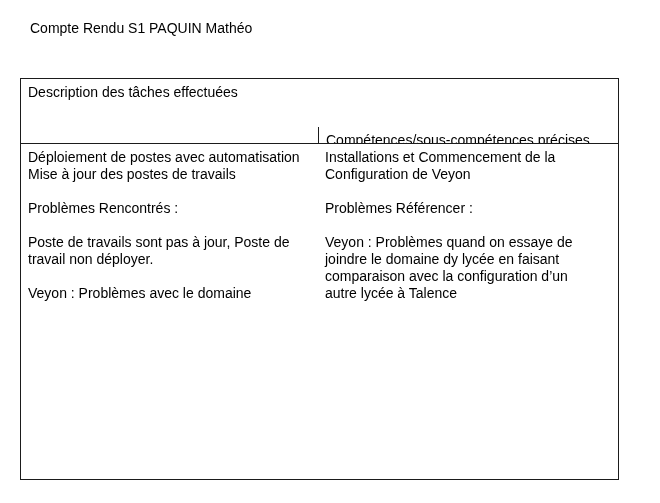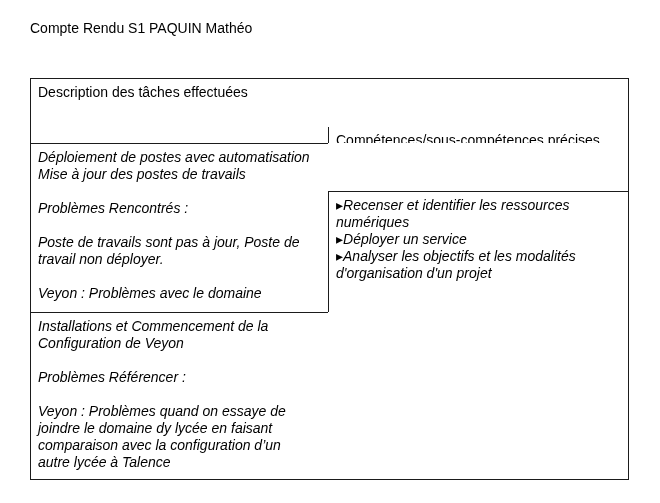--- a/index.html
+++ b/index.html
@@ -20,21 +20,21 @@
   .doc-title {
     position: absolute;
     left: 30px;
     top: 20px;
     font-size: 14px;
     line-height: 17px;
     white-space: pre-line;
   }
   .doc-table {
     position: absolute;
-    left: 30px;
+    left: 20px;
     top: 78px;
     width: 599px;
     height: 402px;
     box-sizing: border-box;
     border: 1px solid #1b1b1b;
     display: grid;
     grid-template-columns: 297px 1fr;
     grid-template-rows: 64px 169px 1fr;
   }
   .cell {
@@ -44,21 +44,20 @@
     line-height: 17px;
     white-space: pre-line;
     overflow: hidden;
   }
   .cell.col2 {
     border-left: 1px solid #1b1b1b;
     margin-top: 48px;
   }
   .cell.body-row {
     border-top: 1px solid #1b1b1b;
-    font-style: italic;
   }
 </style>
 </head>
 <body>
 
 <div class="page">
 
   <div class="doc-title">Compte Rendu S1 PAQUIN Mathéo</div>
 
   <div class="doc-table">
@@ -71,25 +70,20 @@
     <div class="cell col1 body-row">Déploiement de postes avec automatisation
 Mise à jour des postes de travails
 
 Problèmes Rencontrés :
 
 Poste de travails sont pas à jour, Poste de
 travail non déployer.
 
 Veyon : Problèmes avec le domaine</div>
 
-    <div class="cell col2 body-row">▸Recenser et identifier les ressources
-numériques
-▸Déployer un service
-▸Analyser les objectifs et les modalités
-d'organisation d'un projet</div>
 
     <div class="cell col1 body-row">Installations et Commencement de la
 Configuration de Veyon
 
 Problèmes Référencer :
 
 Veyon : Problèmes quand on essaye de
 joindre le domaine dy lycée en faisant
 comparaison avec la configuration d’un
 autre lycée à Talence</div>

